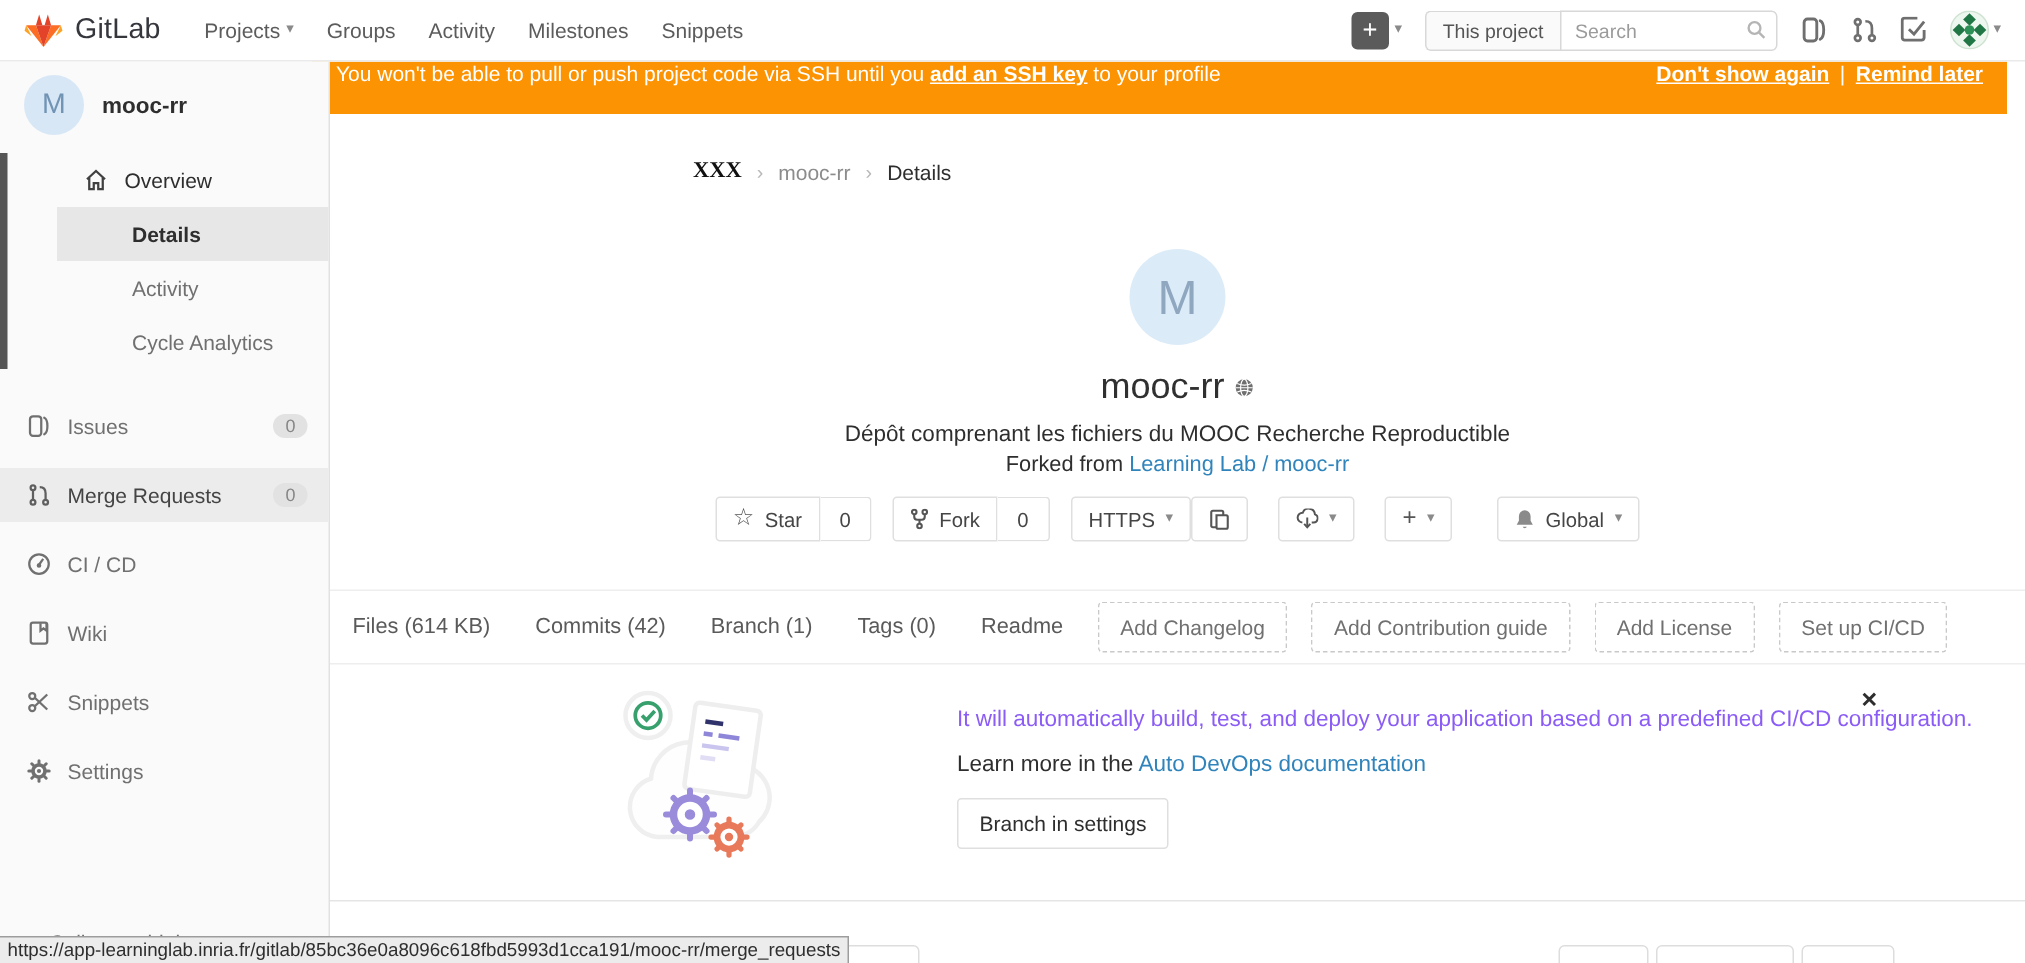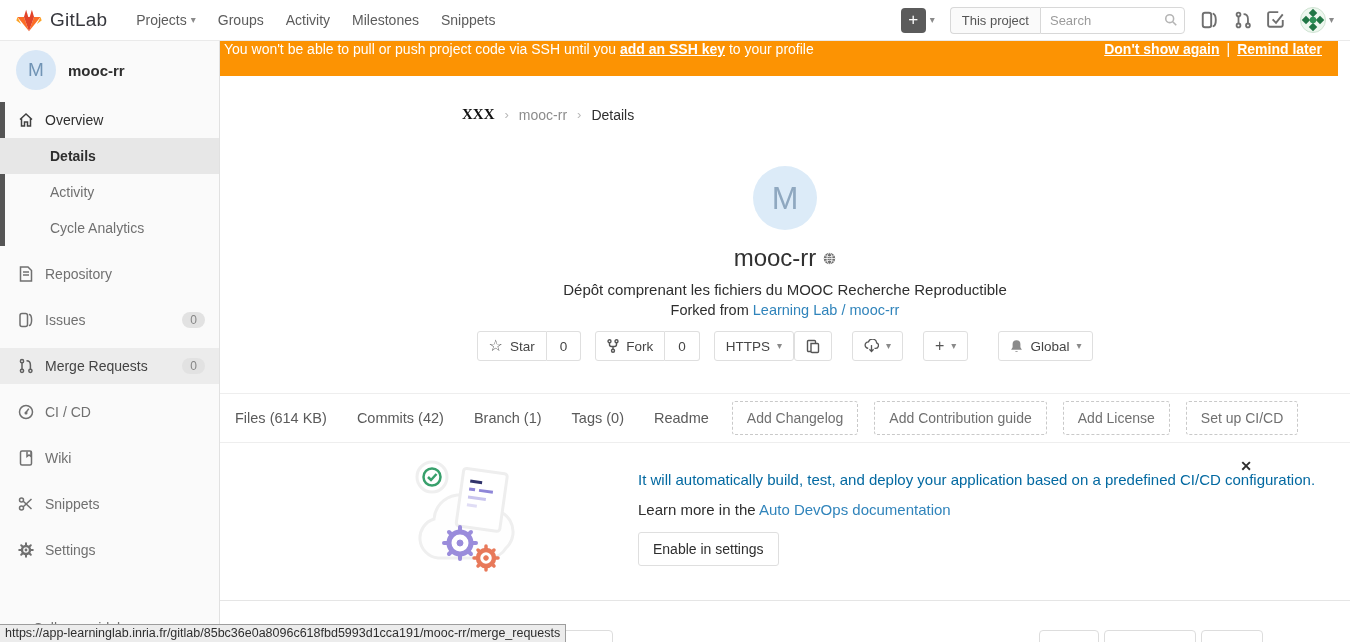--- a/index.html
+++ b/index.html
@@ -56,21 +56,21 @@
   .sidebar {
     position:absolute; left:0; top:41px; width:220px; height:601px;
     background:#fafafa; border-right:1px solid #e1e1e1; z-index:20;
   }
   .ctx-header { display:flex; align-items:center; gap:12px; padding:9px 16px 10px 16px; }
   .ctx-avatar {
     width:40px; height:40px; border-radius:50%; background:#d8e7f6;
     color:#7194b5; font-size:19px; display:flex; align-items:center; justify-content:center;
   }
   .ctx-title { font-size:15px; font-weight:bold; color:#2e2e2e; }
-  .nav-section-active { box-shadow:inset 5px 0 0 #555; margin-top:2px; }
+  .nav-section-active { box-shadow:inset 5px 0 0 #555; margin-top:2px;padding-left:38px; }
   .side-item {
     height:36px; display:flex; align-items:center; padding-left:17px;
     font-size:14px; color:#707070; cursor:pointer;
   }
   .side-item .s-ico { width:17px; margin-right:11px; display:flex; justify-content:center; }
   .side-item.top-active { color:#2e2e2e; }
   .side-sub { padding-left:50px; }
   .side-sub.current { background:#e7e7e7; color:#2e2e2e; font-weight:bold; }
   .side-gap { height:10px; }
   .side-item.hovered { background:#ececec; color:#444; }
@@ -130,21 +130,21 @@
   .stat-link { font-size:14.5px; color:#5a5a5a; margin:0 15px; cursor:pointer; white-space:nowrap; }
   .dash-btn {
     margin:0 8px; padding:8px 14px; border:1px dashed #c9c9c9; border-radius:3px;
     font-size:14px; color:#707070; background:#fff; cursor:pointer; white-space:nowrap;
   }
 
   .devops { position:absolute; top:353px; width:100%; height:158px; border-bottom:1px solid #e5e5e5; }
   .devops-art { position:absolute; left:188px; top:10px; }
   .devops-body { position:absolute; left:418px; top:16px; }
   .devops-title { font-size:15px; font-weight:bold; color:#2e2e2e; }
-  .devops-desc { margin-top:12px; font-size:15px; color:#0369a1; }
+  .devops-desc { margin-top:12px; font-size:15px; color:#8b5cf6; }
   .devops-learn { margin-top:13px; font-size:15px; color:#2e2e2e; }
   .devops-learn a { color:#3084bb; cursor:pointer; }
   .devops-btn {
     margin-top:14px; display:inline-block; padding:8px 14px; background:#fff;
     border:1px solid #dfdfdf; border-radius:3px; font-size:14px; color:#2e2e2e; cursor:pointer;
   }
   .devops-close { position:absolute; right:98px; top:15px; font-size:14px; font-weight:bold; color:#2e2e2e; cursor:pointer; }
 
   .stub-btn { position:absolute; top:630px; height:16px; background:#fff; border:1px solid #ddd; border-radius:4px; z-index:5; }
 
@@ -278,30 +278,20 @@
       </div>
     <div class="side-item side-sub">
         <span>Activity</span>
       </div>
     <div class="side-item side-sub">
         <span>Cycle Analytics</span>
       </div>
   </div>
 
   <div class="side-gap"></div>
-  <div class="side-item">
-    <span class="s-ico">
-      <svg width="14" height="16" viewBox="0 0 14 16" fill="none" stroke="#707070" stroke-width="1.5">
-          <path d="M1.5 1 H9 L12.5 4.5 V15 H1.5 Z"></path>
-          <line x1="4" y1="6" x2="10" y2="6"></line>
-          <line x1="4" y1="9" x2="10" y2="9"></line>
-        </svg>
-    </span>
-    <span>Repository</span>
-  </div>
   <div class="side-gap"></div>
   <div class="side-item">
     <span class="s-ico">
       <svg width="16" height="16" viewBox="0 0 16 16">
           <rect x="2" y="1.5" width="7.5" height="13" rx="2" fill="none" stroke="#707070" stroke-width="1.5"></rect>
           <path d="M11.5 2.5 c2.8 1.2 2.8 9.8 0 11" fill="none" stroke="#707070" stroke-width="1.5" stroke-linecap="round"></path>
         </svg>
     </span>
     <span>Issues</span>
     <span class="badge">0</span>
@@ -534,21 +524,21 @@
           <circle cx="78" cy="105" r="2.3" fill="#e8795a"></circle>
         </g>
       </svg>
     </div>
     <div class="devops-body">
       <div class="devops-desc">It will automatically build, test, and deploy your application based on a predefined CI/CD configuration.</div>
       <div class="devops-learn">
         <span>Learn more in the</span>
         <a>Auto DevOps documentation</a>
       </div>
-      <button class="devops-btn">Enable in settings</button>
+      <button class="devops-btn">Branch in settings</button>
     </div>
     <span class="devops-close">✕</span>
   </div>
 </div>
 
 <div class="stub-btn" style="left:558px; width:55px;"></div>
 <div class="stub-btn" style="left:1039px; width:60px;"></div>
 <div class="stub-btn" style="left:1104px; width:92px;"></div>
 <div class="stub-btn" style="left:1201px; width:62px;"></div>
 

